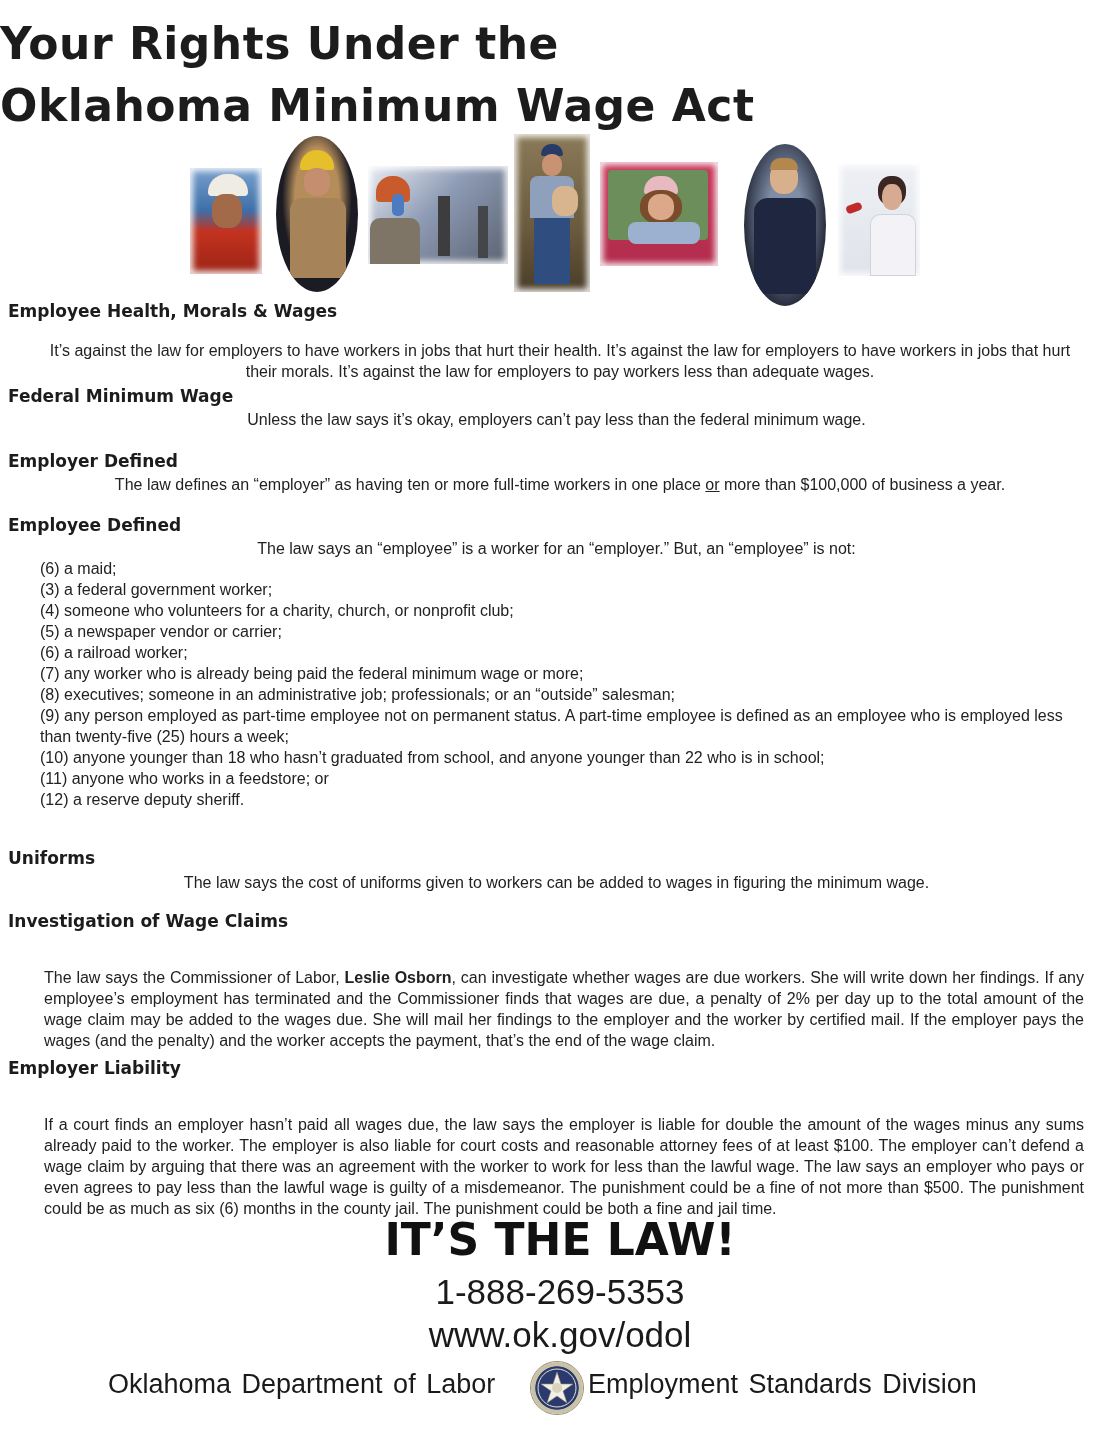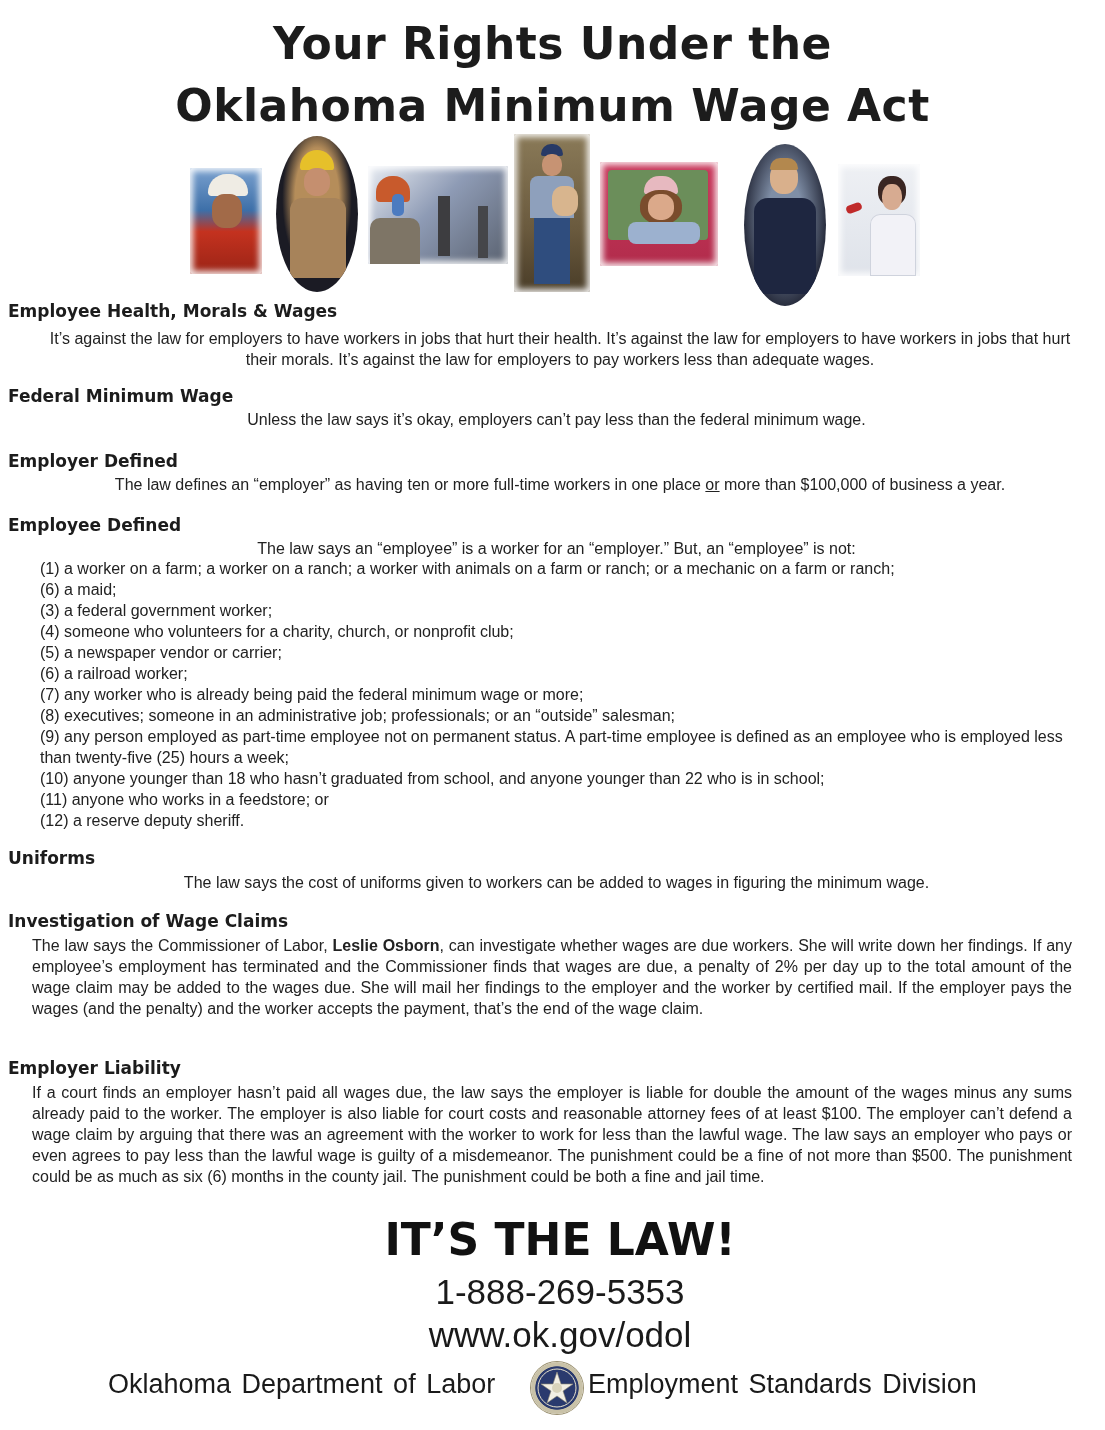--- a/index.html
+++ b/index.html
@@ -1,31 +1,31 @@
 <!DOCTYPE html>
 <html><head>
 <meta charset="utf-8">
 <style>
   html, body { margin: 0; padding: 0; background: #ffffff; }
   body { width: 1105px; height: 1430px; position: relative; overflow: hidden; color: #1a1a1a; font-family: "Liberation Sans", sans-serif; }
   .page { position: absolute; left: 0; top: 0; width: 1105px; height: 1430px; }
-  .title { position: absolute; left: 0; width: 1105px; text-align: center; font-family: "DejaVu Sans", sans-serif; font-weight: bold; font-size: 44px; letter-spacing: 0.5px; color: #1c1c1c; line-height: 1; }
+  .title { position: absolute; left: 0; width: 1105px; text-align: left; font-family: "DejaVu Sans", sans-serif; font-weight: bold; font-size: 44px; letter-spacing: 0.5px; color: #1c1c1c; line-height: 1; }
   .title.l1 { top: 22px; }
   .title.l2 { top: 84px; }
 
   .photos { position: absolute; left: 188px; top: 132px; width: 735px; height: 175px; }
   .photo { position: absolute; overflow: hidden; }
   .photo .fig { position: absolute; }
   .photo.rect { border-radius: 2px; box-shadow: 0 0 6px 3px rgba(255,255,255,0.9) inset; }
   .photo.oval { border-radius: 50%; }
 
   .sec-h { position: absolute; left: 0; width: 1105px; text-align: left; font-family: "DejaVu Sans", sans-serif; font-weight: bold; font-size: 17px; line-height: 20px; color: #1c1c1c; padding-left: 8px; }
   .txt { position: absolute; font-size: 16px; line-height: 21px; color: #222; }
   .center { left: 44px; width: 1025px; text-align: center; }
-  .just { left: 32px; width: 1040px; text-align: justify; text-align-last: left; }
+  .just { left: 44px; width: 1040px; text-align: justify; text-align-last: left; margin-top: 32px; }
   .list { left: 40px; width: 1040px; }
   .list div { white-space: nowrap; }
   .list div.wrap { white-space: normal; }
   u { text-decoration: underline; }
   b.name { font-weight: bold; }
 
   .law { position: absolute; top: 1212px; left: 0; width: 1120px; text-align: center; font-family: "DejaVu Sans", sans-serif; font-weight: bold; font-size: 44px; color: #111; line-height: 56px; }
   .phone { position: absolute; top: 1270px; left: 0; width: 1120px; text-align: center; font-size: 35px; color: #1a1a1a; line-height: 44px; }
   .web { position: absolute; top: 1313px; left: 0; width: 1120px; text-align: center; font-size: 35px; color: #1a1a1a; line-height: 44px; }
   .footer { position: absolute; top: 1366px; left: 0; width: 1105px; height: 44px; text-decoration: underline; }
@@ -80,32 +80,31 @@
     </div>
     <div class="photo rect" style="left:650px; top:32px; width:82px; height:112px; background:linear-gradient(180deg,#eef0f4 0%,#dfe3ea 100%);">
       <div class="fig" style="left:40px; top:12px; width:28px; height:30px; background:#3a2622; border-radius:45%;"></div>
       <div class="fig" style="left:44px; top:20px; width:20px; height:26px; background:#d7ab91; border-radius:45%;"></div>
       <div class="fig" style="left:32px; top:50px; width:46px; height:62px; background:#f2f2f7; border-radius:10px 10px 0 0; box-shadow: inset 0 0 0 1px #cfd3dd;"></div>
       <div class="fig" style="left:8px; top:40px; width:16px; height:8px; background:#c02a2a; border-radius:4px; transform:rotate(-20deg);"></div>
     </div>
   </div>
 
   <div class="sec-h" style="top:301px;">Employee Health, Morals  &amp; Wages</div>
-  <div class="txt center" style="top:328px; left:40px; width:1040px;">It’s against the law for employers to have workers in jobs that hurt their health. It’s against the law for employers to have workers in jobs that hurt their morals. It’s against the law for employers to pay workers less than adequate wages.</div>
+  <div class="txt center" style="top:340px; left:40px; width:1040px;">It’s against the law for employers to have workers in jobs that hurt their health. It’s against the law for employers to have workers in jobs that hurt their morals. It’s against the law for employers to pay workers less than adequate wages.</div>
 
   <div class="sec-h" style="top:386px;">Federal Minimum Wage</div>
   <div class="txt center" style="top:409px;">Unless the law says it’s okay, employers can’t pay less than the federal minimum wage.</div>
 
   <div class="sec-h" style="top:451px;">Employer Defined</div>
   <div class="txt center" style="top:474px; left:30px; width:1060px;"><span>The law defines an “employer” as having ten or more full-time workers in one place </span><u>or</u><span> more than $100,000 of business a year.</span></div>
 
   <div class="sec-h" style="top:515px;">Employee Defined</div>
   <div class="txt center" style="top:538px;">The law says an “employee” is a worker for an “employer.” But, an “employee” is not:</div>
   <div class="txt list" style="top:558px;">
-    <div>(1) a worker on a farm; a worker on a ranch; a worker with animals on a farm or ranch; or a mechanic on a farm or ranch;</div>
     <div>(6) a maid;</div>
     <div>(3) a federal government worker;</div>
     <div>(4) someone who volunteers for a charity, church, or nonprofit club;</div>
     <div>(5) a newspaper vendor or carrier;</div>
     <div>(6) a railroad worker;</div>
     <div>(7) any worker who is already being paid the federal minimum wage or more;</div>
     <div>(8) executives; someone in an administrative job; professionals; or an “outside” salesman;</div>
     <div class="wrap">(9) any person employed as part-time employee not on permanent status. A part-time employee is defined as an employee who is employed less than twenty-five (25) hours a week;</div>
     <div>(10)  anyone younger than 18 who hasn’t graduated from school, and anyone younger than 22 who is in school;</div>
     <div>(11)  anyone who works in a feedstore; or</div>

